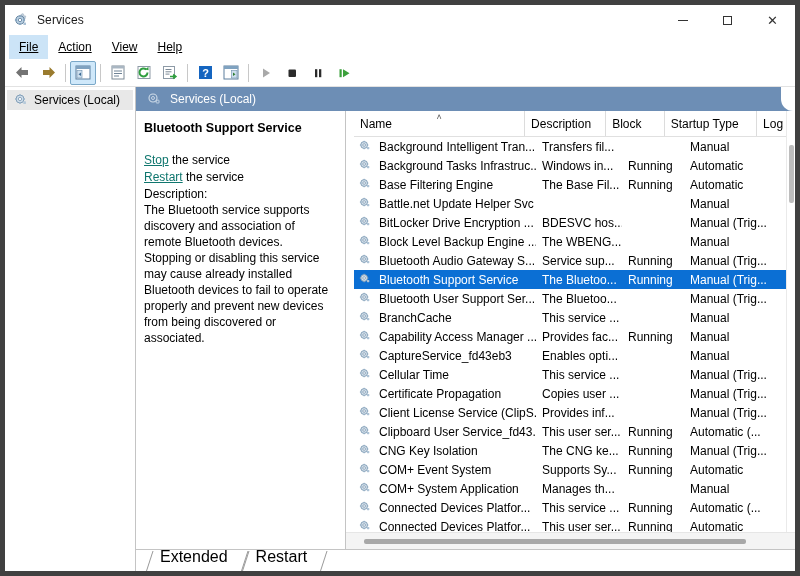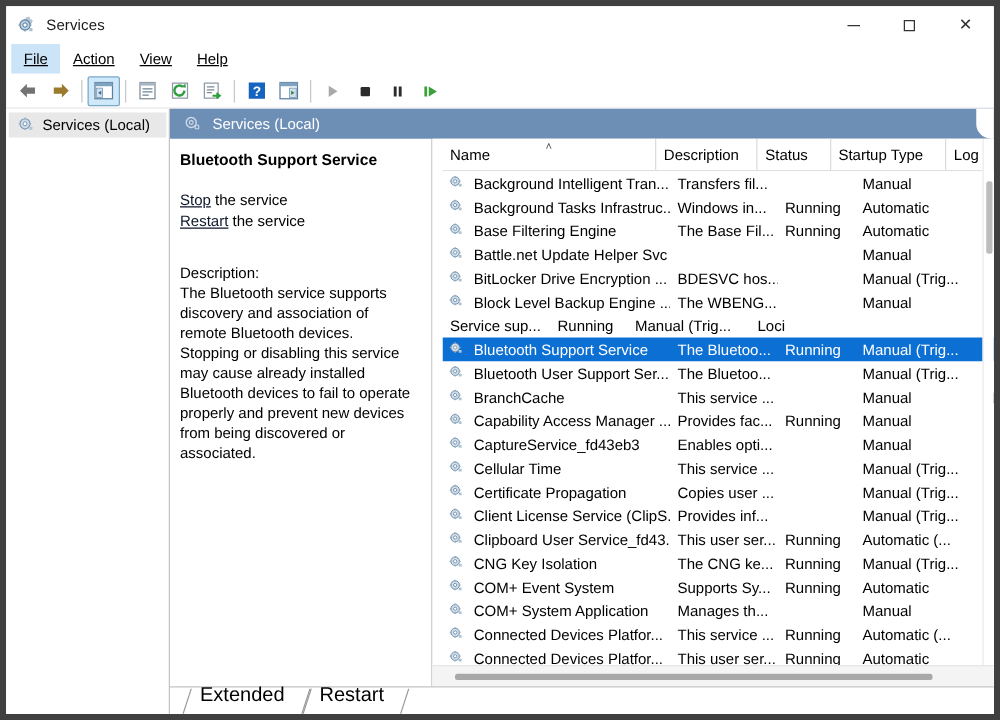--- a/index.html
+++ b/index.html
@@ -168,25 +168,25 @@
     font-size: 12.5px;
     margin-bottom: 16px;
     line-height: 1.2;
   }
   .action-line {
     font-size: 12px;
     line-height: 17px;
     white-space: nowrap;
   }
   .action-link {
-    color: #0f172a;
+    color: #0f766e;
     text-decoration: underline;
     cursor: pointer;
   }
-  .desc-block { margin-top: 24px; }
+  .desc-block { }
   .desc-label { font-size: 12px; line-height: 16px; }
   .desc-body {
     font-size: 12px;
     line-height: 16px;
     white-space: pre-line;
   }
 
   
   .list-pane {
     flex: 1;
@@ -518,21 +518,21 @@
 
             <div class="lv-header" id="lv-header">
                 <div class="hcell" style="width: 182px;">
                   <span>Name</span>
                   <span class="sort-caret">˄</span>
                 </div>
                 <div class="hcell" style="width: 86px;">
                   <span>Description</span>
                 </div>
                 <div class="hcell" style="width: 62px;">
-                  <span>Status</span>
+                  <span>Block</span>
                 </div>
                 <div class="hcell" style="width: 98px;">
                   <span>Startup Type</span>
                 </div>
                 <div class="hcell" style="width: 40px;">
                   <span>Log</span>
                 </div>
               </div>
 
             <div class="lv-body" id="lv-body">
@@ -698,20 +698,34 @@
                     <span></span>
                   </div>
                   <div class="cell" style="width: 98px;">
                     <span>Manual</span>
                   </div>
                   <div class="cell" style="width: 40px;">
                     <span>Loci</span>
                   </div>
                 </div>
                 <div class="lv-row">
+                  <div class="cell name" style="width: 182px;">
+                    <span class="row-icon"><svg width="14" height="14" viewBox="0 0 16 16">
+                        <circle cx="7" cy="8" r="3.9" fill="#d2dfea" stroke="#6e8da8" stroke-width=".9"></circle>
+                        <circle cx="7" cy="8" r="1.5" fill="#ffffff" stroke="#6e8da8" stroke-width=".8"></circle>
+                        <g fill="#93aec6">
+                          <rect x="6.35" y="3.1" width="1.3" height="1.6" rx=".3"></rect>
+                          <rect x="6.35" y="11.3" width="1.3" height="1.6" rx=".3"></rect>
+                          <rect x="2.1" y="7.35" width="1.6" height="1.3" rx=".3"></rect>
+                          <rect x="10.3" y="7.35" width="1.6" height="1.3" rx=".3"></rect>
+                        </g>
+                        <rect x="10.2" y="10.2" width="2.7" height="2.7" rx=".5" fill="#adc3d6"></rect>
+                      </svg></span>
+                    <span>Bluetooth Audio Gateway S...</span>
+                  </div>
                   <div class="cell" style="width: 86px;">
                     <span>Service sup...</span>
                   </div>
                   <div class="cell" style="width: 62px;">
                     <span>Running</span>
                   </div>
                   <div class="cell" style="width: 98px;">
                     <span>Manual (Trig...</span>
                   </div>
                   <div class="cell" style="width: 40px;">

